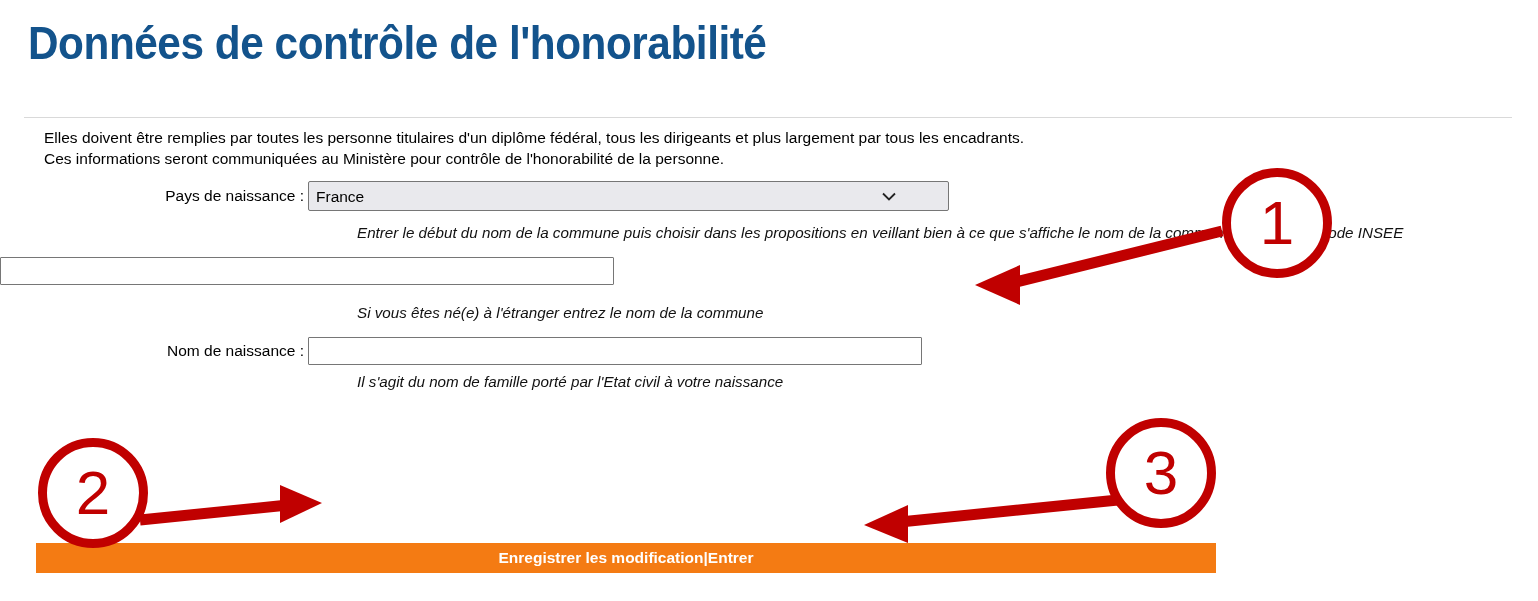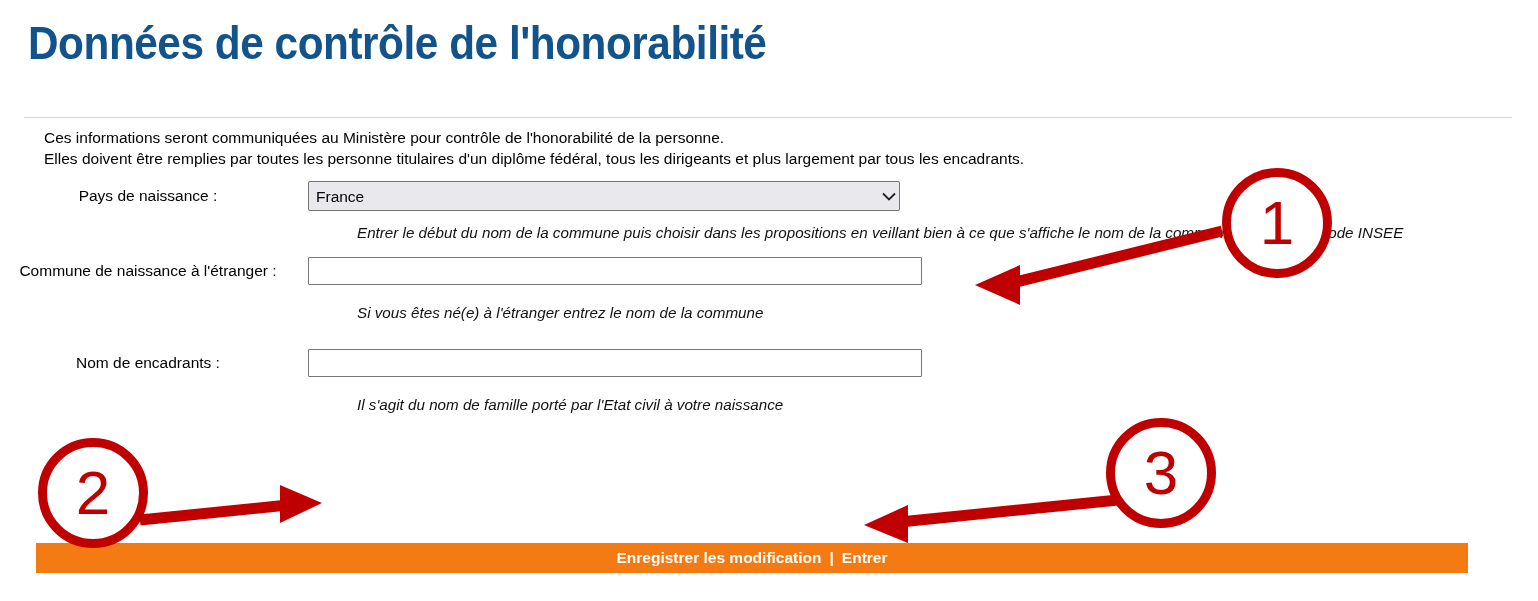--- a/index.html
+++ b/index.html
@@ -58,29 +58,29 @@
     margin-top: 12px;
   }
 
   .row {
     display: flex;
     align-items: center;
     margin-bottom: 6px;
   }
   .row-label {
     width: 308px;
-    text-align: center;
-    padding-right: 12px;
+    text-align: right;
+    padding-right: 4px;
     font-size: 15.5px;
     color: #000;
     box-sizing: border-box;
   }
 
   select.field {
-    width: 592px;
+    width: 641px;
     height: 30px;
     font-size: 15.5px;
     font-family: "Liberation Sans", sans-serif;
     border: 1px solid #767676;
     background: #e9e9ed;
     color: #000;
     padding-left: 7px;
     border-radius: 2px;
     -webkit-appearance: none;
     appearance: none;
@@ -122,38 +122,37 @@
     color: #111;
     line-height: 1.3;
     max-width: 1160px;
   }
   .hint.tight {
     margin-top: 12px;
     margin-bottom: 14px;
   }
   .hint.h2 {
     margin-top: 18px;
-    margin-bottom: 26px;
+    margin-bottom: 14px;
   }
   .hint.h3 {
-    margin-top: 18px;
+    margin-top: 7px;
     margin-bottom: 0;
   }
 
   .action-bar {
     position: absolute;
     left: 36px;
     top: 543px;
-    width: 1432px;
+    width: 1180px;
     height: 30px;
     background: #f47b13;
     display: flex;
     align-items: center;
     justify-content: center;
-    gap: 8px;
   }
   .action-bar a,
   .action-bar span.sep {
     color: #ffffff;
     font-size: 15.5px;
     font-weight: bold;
     text-decoration: none;
   }
 
   
@@ -186,22 +185,22 @@
 </style>
 </head>
 <body>
 
 <h1 class="page-title">Données de contrôle de l'honorabilité</h1>
 <div class="title-rule"></div>
 
 <div class="content">
 
   <div class="intro">
+    <p>Elles doivent être remplies par toutes les personne titulaires d'un diplôme fédéral, tous les dirigeants et plus largement par tous les encadrants.</p>
     <p>Ces informations seront communiquées au Ministère pour contrôle de l'honorabilité de la personne.</p>
-    <p>Elles doivent être remplies par toutes les personne titulaires d'un diplôme fédéral, tous les dirigeants et plus largement par tous les encadrants.</p>
   </div>
 
   <div class="form">
 
     <div class="row">
       <div class="row-label">Pays de naissance :</div>
       <div class="select-wrap">
         <select class="field">
           <option>France</option>
         </select>
@@ -210,28 +209,27 @@
               <polyline points="1,1.5 7,7.5 13,1.5" fill="none" stroke="#222" stroke-width="1.8"></polyline>
             </svg>
         </span>
       </div>
     </div>
 
 
     <div class="hint tight">Entrer le début du nom de la commune puis choisir dans les propositions en veillant bien à ce que s'affiche le nom de la commune suivi de son code INSEE</div>
 
     <div class="row">
-      <div class="row-label">Commune de naissance à l'étranger :</div>
       <input class="field narrow" type="text" value="" style="">
     </div>
 
     <div class="hint h2">Si vous êtes né(e) à l'étranger entrez le nom de la commune</div>
 
     <div class="row">
-      <div class="row-label">Nom de encadrants :</div>
+      <div class="row-label">Nom de naissance :</div>
       <input class="field narrow" type="text" value="" style="">
     </div>
 
     <div class="hint h3">Il s'agit du nom de famille porté par l'Etat civil à votre naissance</div>
 
   </div>
 </div>
 
 <div class="action-bar">
   <a href="#">Enregistrer les modification</a>

